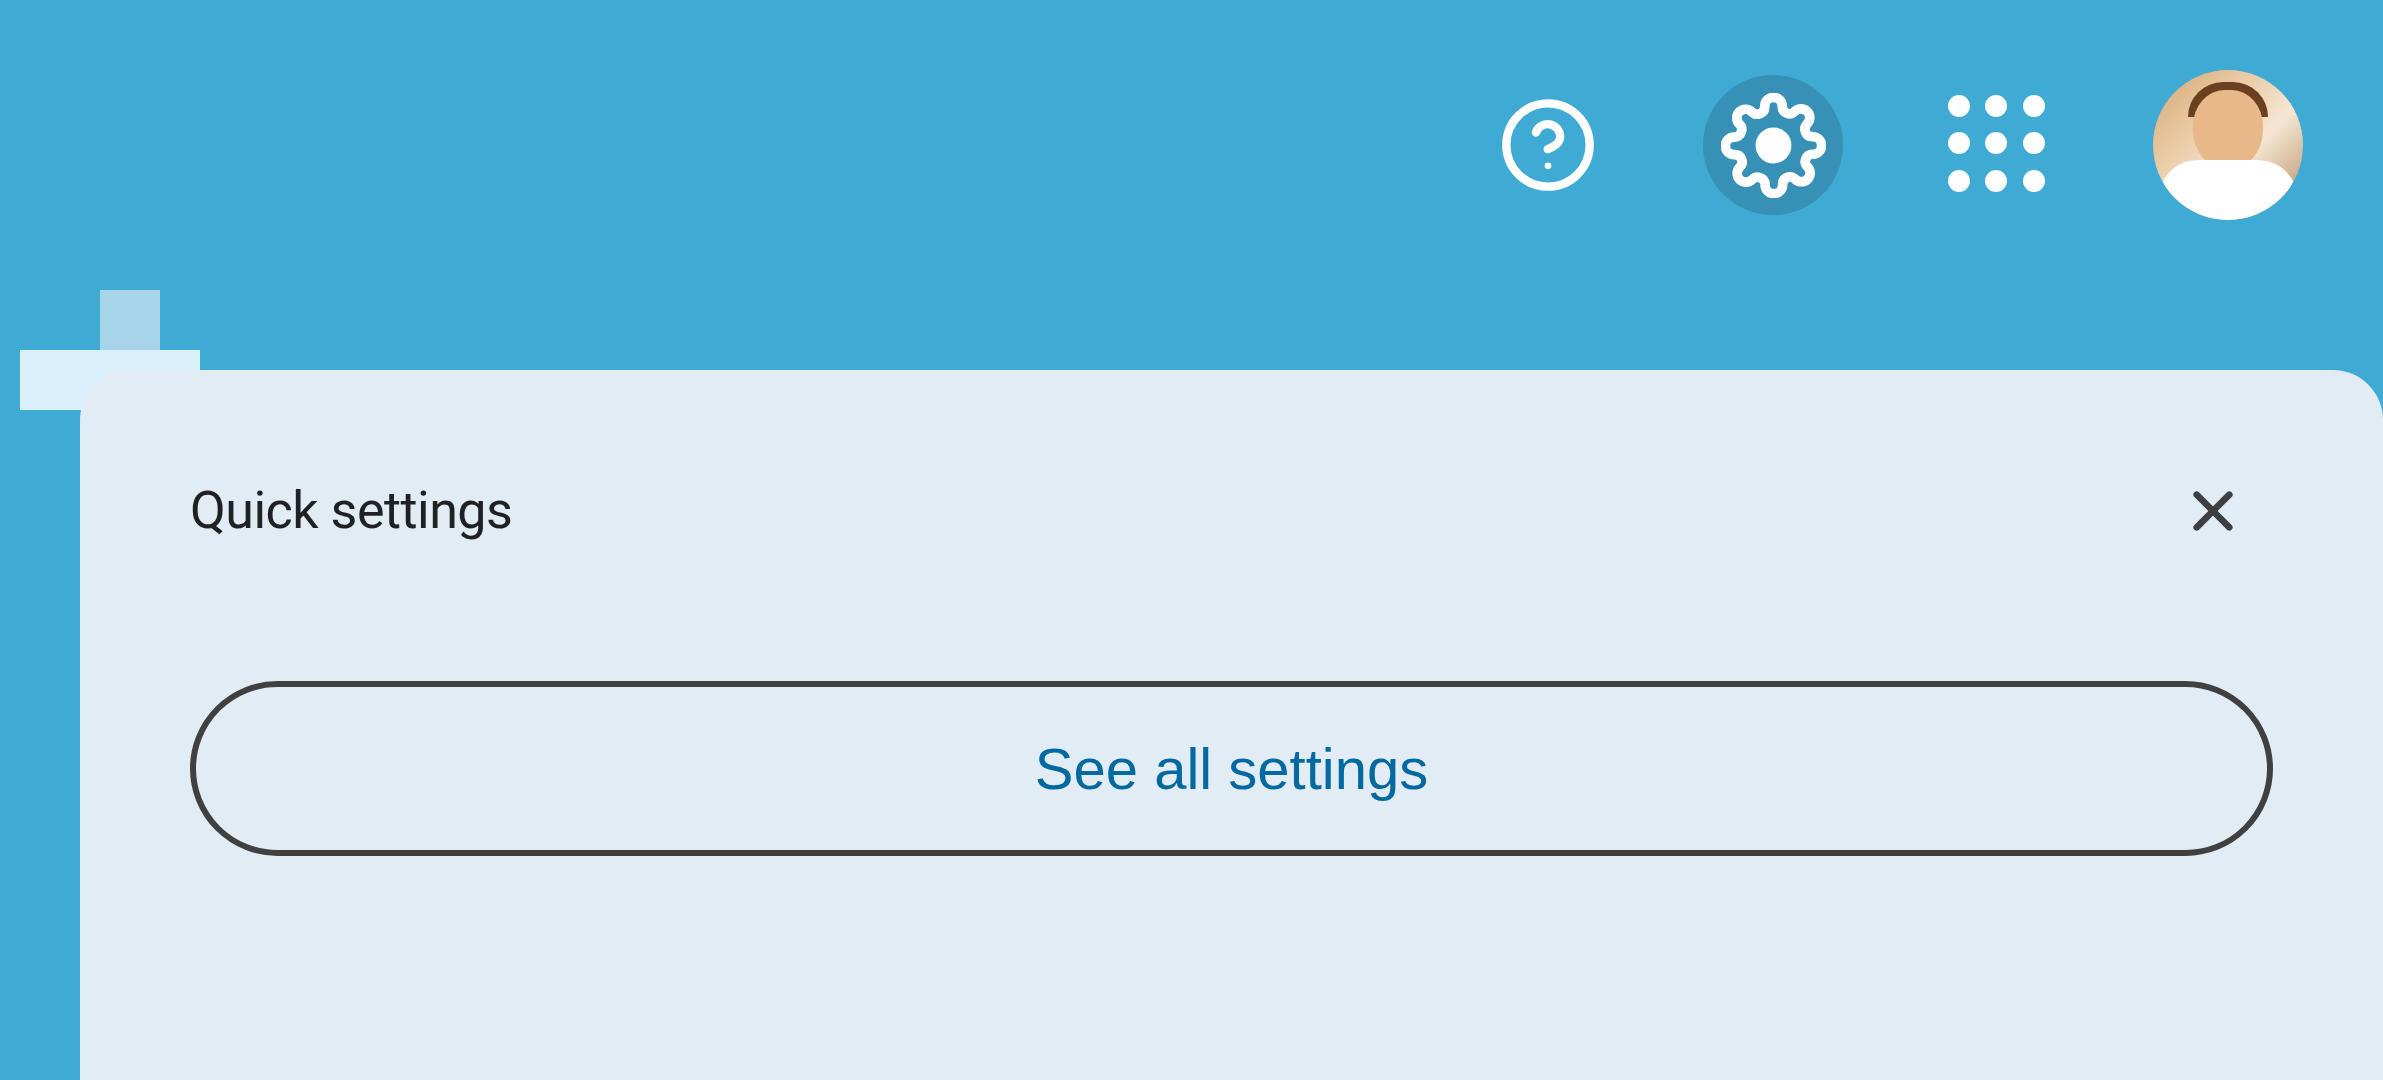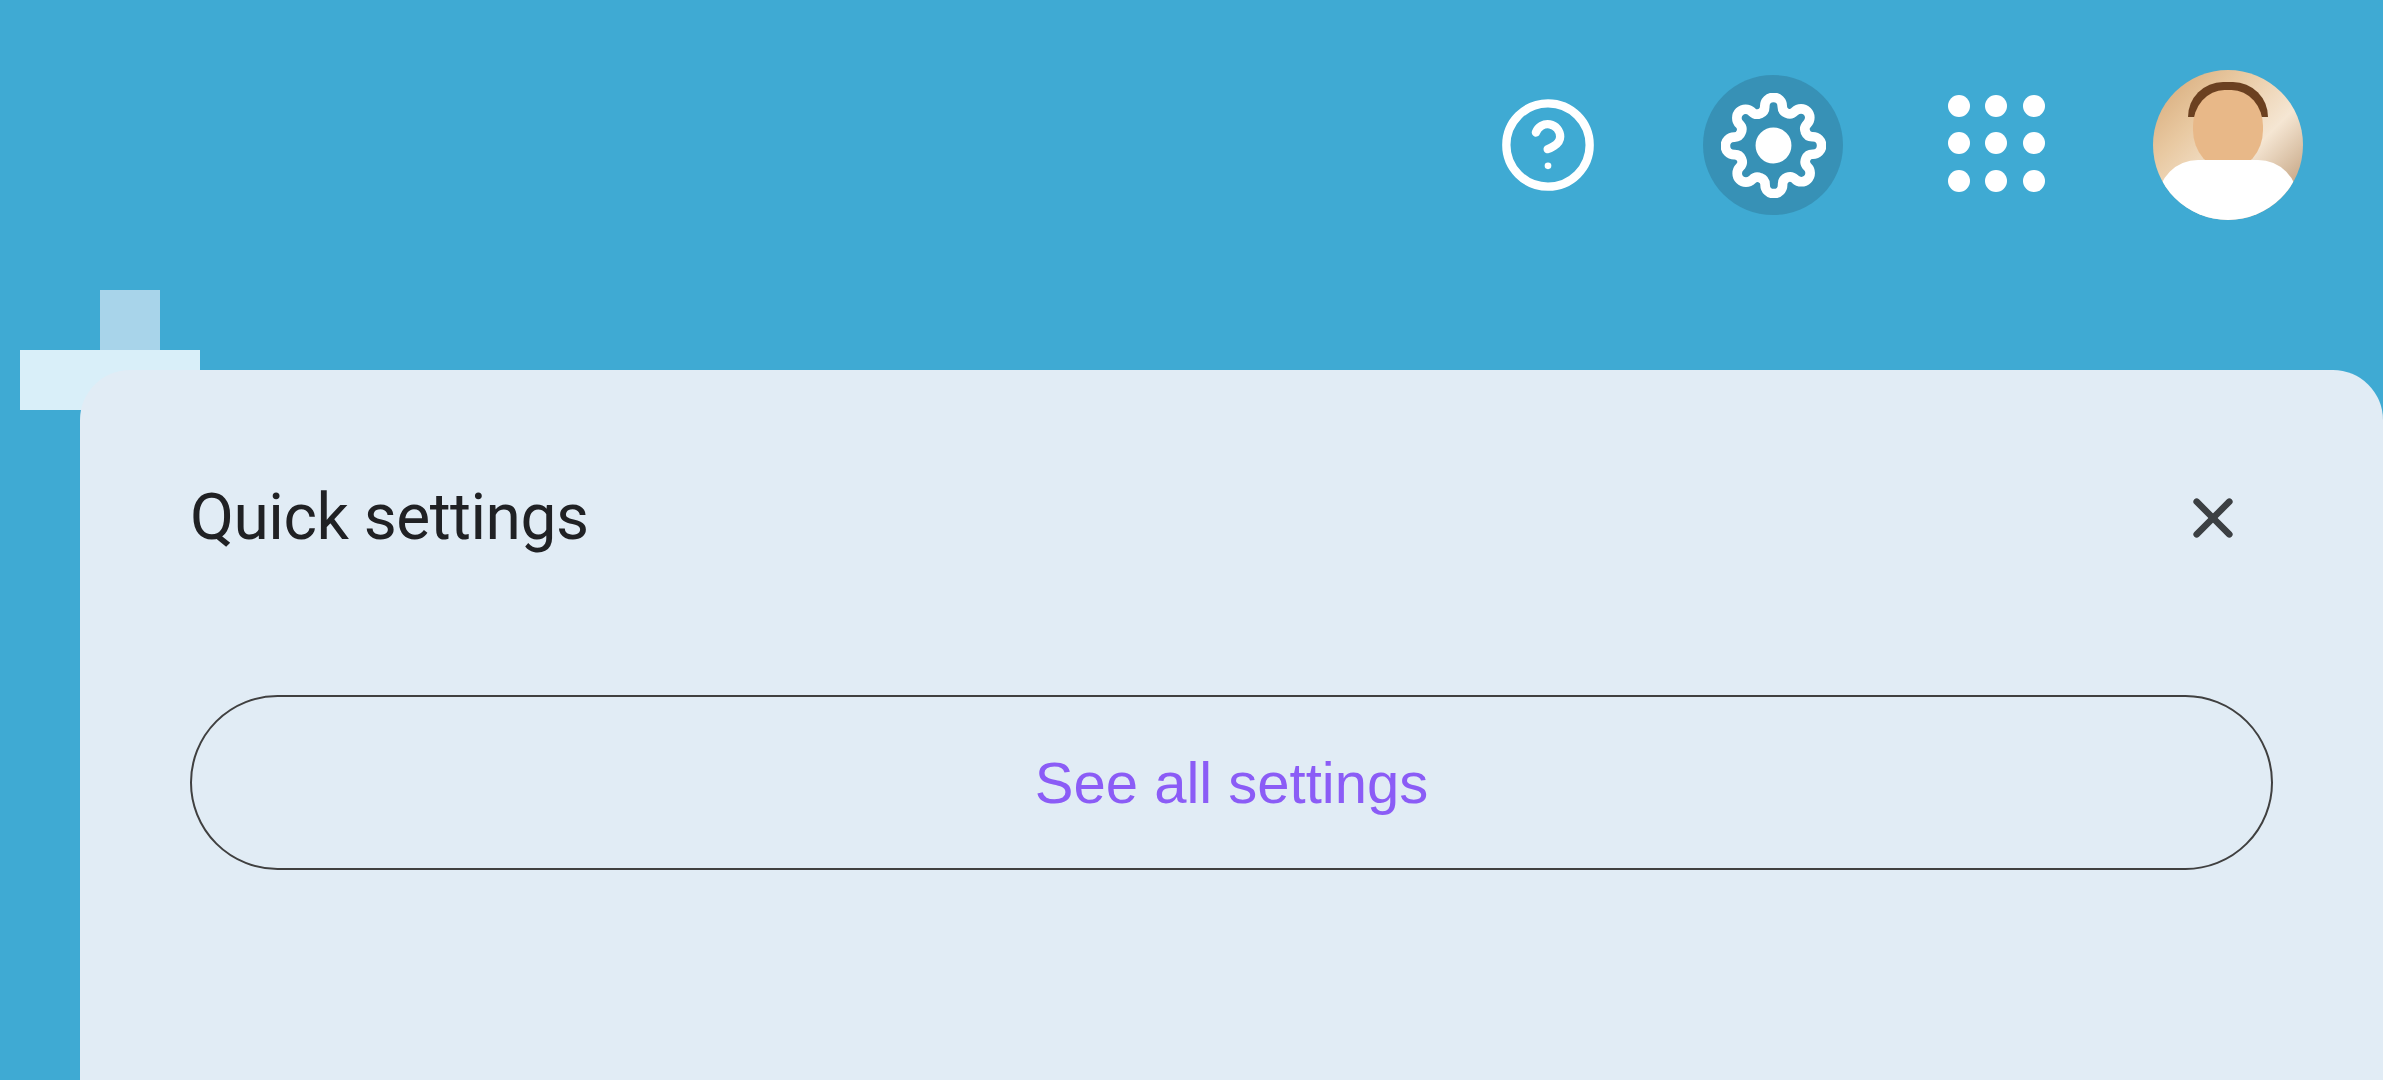--- a/index.html
+++ b/index.html
@@ -149,21 +149,21 @@
     }
     
     .panel-header {
       display: flex;
       justify-content: space-between;
       align-items: center;
       margin-bottom: 140px;
     }
     
     .panel-title {
-      font-size: 64px;
+      font-size: 52px;
       font-weight: 400;
       color: #202124;
       letter-spacing: -0.5px;
     }
     
     .close-button {
       width: 60px;
       height: 60px;
       background: transparent;
       border: none;
@@ -176,25 +176,25 @@
     
     .close-icon-svg {
       width: 56px;
       height: 56px;
     }
     
     .see-all-button {
       width: 100%;
       height: 175px;
       border-radius: 90px;
-      border: 2px solid #404040;
+      border: 6px solid #404040;
       background: transparent;
       font-size: 58px;
       font-weight: 500;
-      color: #8b5cf6;
+      color: #0369a1;
       cursor: pointer;
       display: flex;
       align-items: center;
       justify-content: center;
     }
   </style>
 </head>
 <body>
 
 <div class="cloud">

